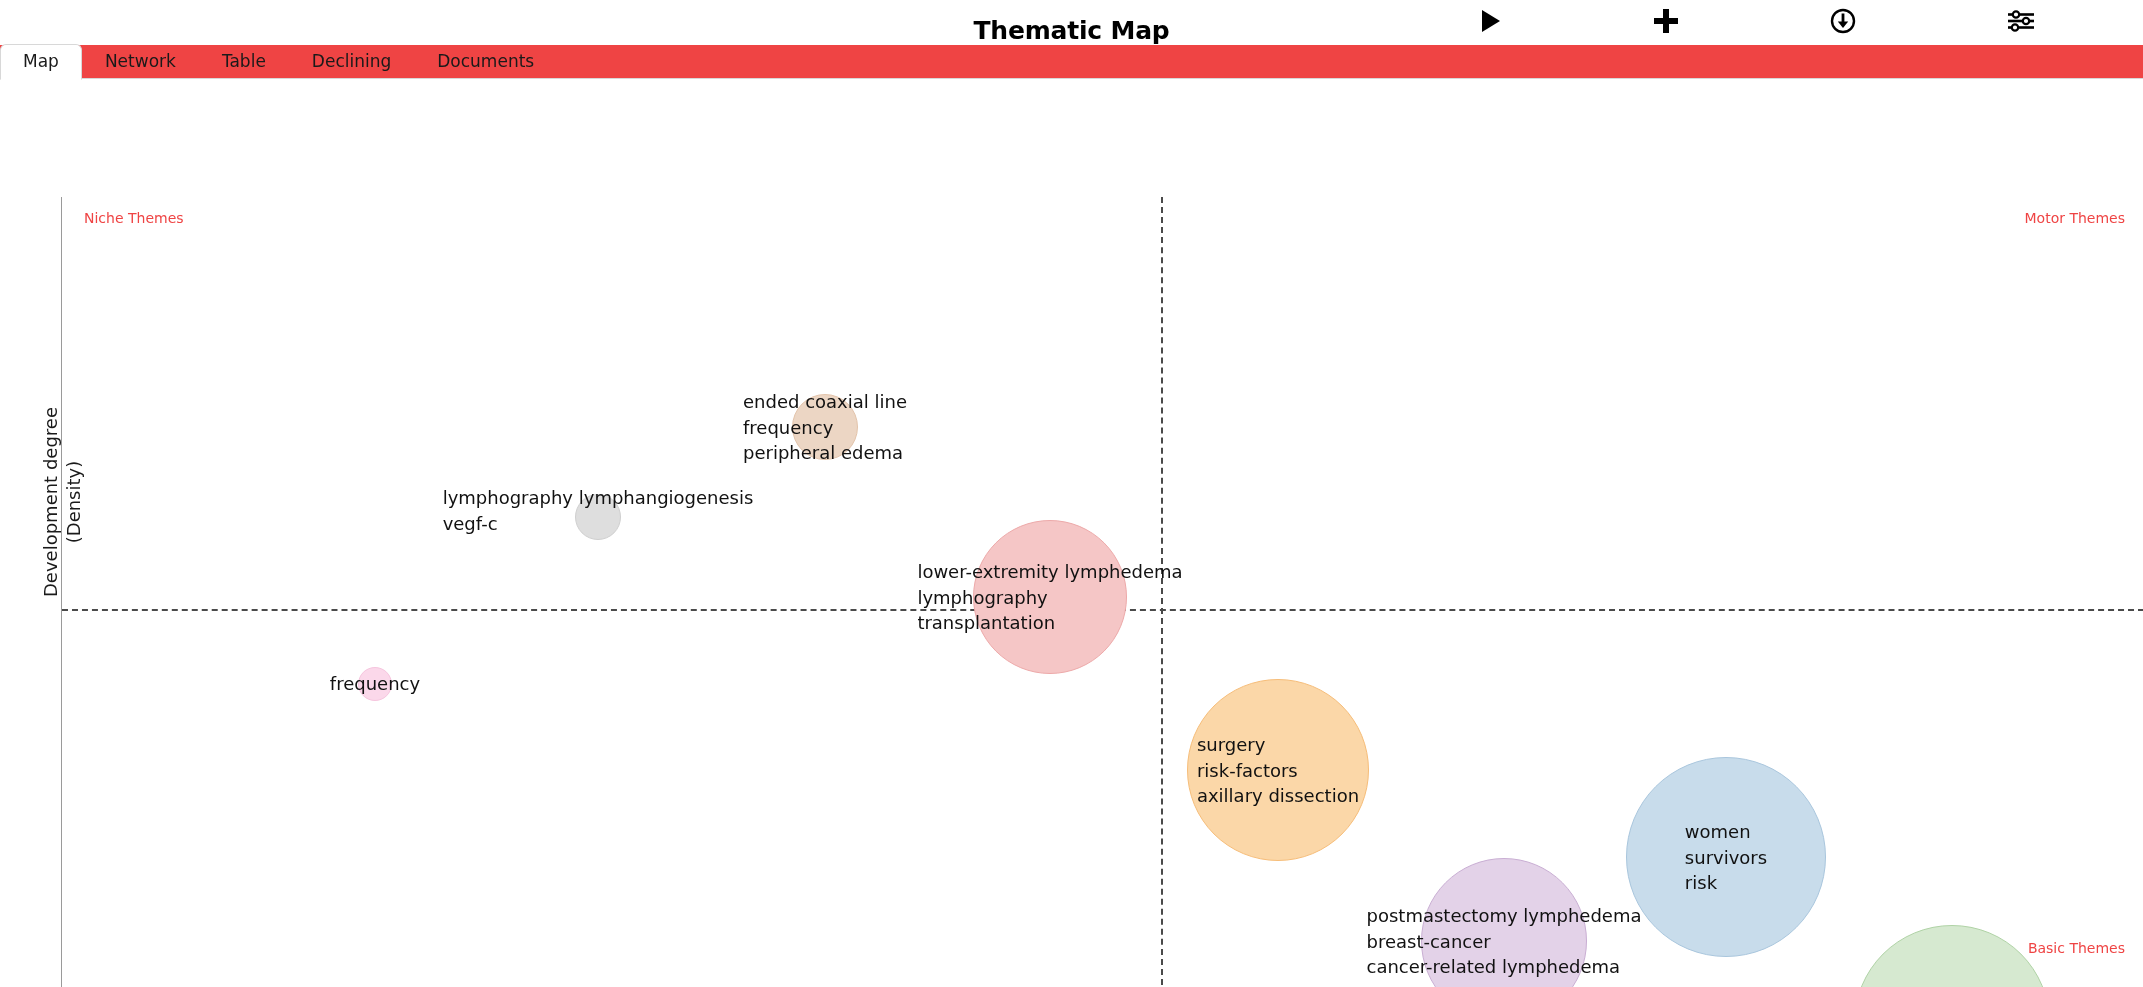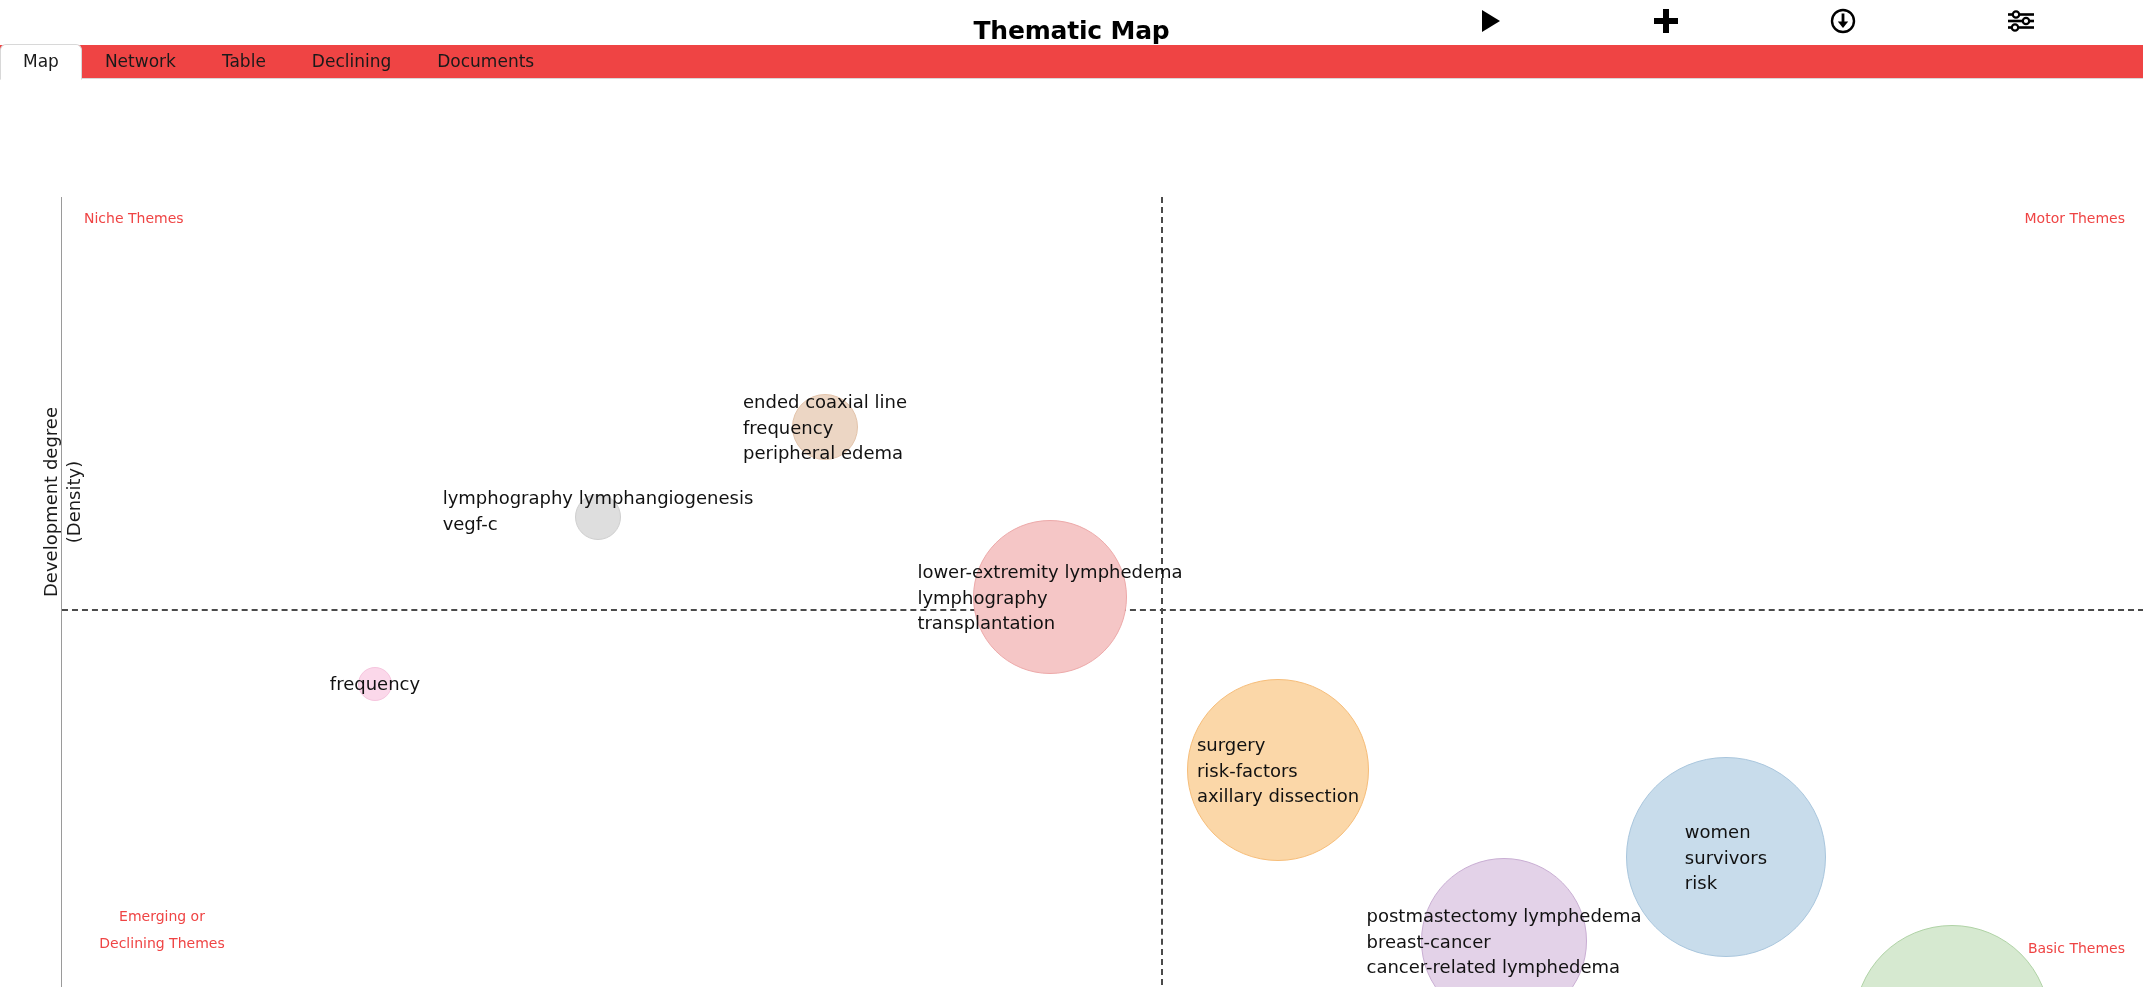--- a/index.html
+++ b/index.html
@@ -222,22 +222,20 @@
 
   <div class="ylabel">Development degree
 (Density)</div>
 
   <div class="plot-area" id="plot-area">
     <div class="divider-v"></div>
     <div class="divider-h"></div>
 
     <div class="quad-label" id="q-niche">Niche Themes</div>
     <div class="quad-label" id="q-motor">Motor Themes</div>
-    <div class="quad-label" id="q-emerging">Emerging or
-Declining Themes</div>
     <div class="quad-label" id="q-basic">Basic Themes</div>
 
     <div id="bubbles-layer">
         <div class="bubble" style="left: 763px; top: 230px; width: 66px; height: 66px; background: rgb(236, 214, 196); border: 1.3px solid rgb(227, 196, 171);"></div>
         <div class="bubble" style="left: 536px; top: 320px; width: 46px; height: 46px; background: rgb(222, 222, 222); border: 1.3px solid rgb(207, 207, 207);"></div>
         <div class="bubble" style="left: 988px; top: 400px; width: 154px; height: 154px; background: rgb(245, 198, 198); border: 1.3px solid rgb(237, 169, 169);"></div>
         <div class="bubble" style="left: 313px; top: 487px; width: 34px; height: 34px; background: rgb(251, 216, 234); border: 1.3px solid rgb(246, 197, 222);"></div>
         <div class="bubble" style="left: 1216px; top: 573px; width: 182px; height: 182px; background: rgb(251, 215, 168); border: 1.3px solid rgb(246, 189, 121);"></div>
         <div class="bubble" style="left: 1442px; top: 744px; width: 166px; height: 166px; background: rgb(227, 210, 232); border: 1.3px solid rgb(201, 174, 211);"></div>
         <div class="bubble" style="left: 1664px; top: 660px; width: 200px; height: 200px; background: rgb(200, 220, 235); border: 1.3px solid rgb(169, 198, 221);"></div>

